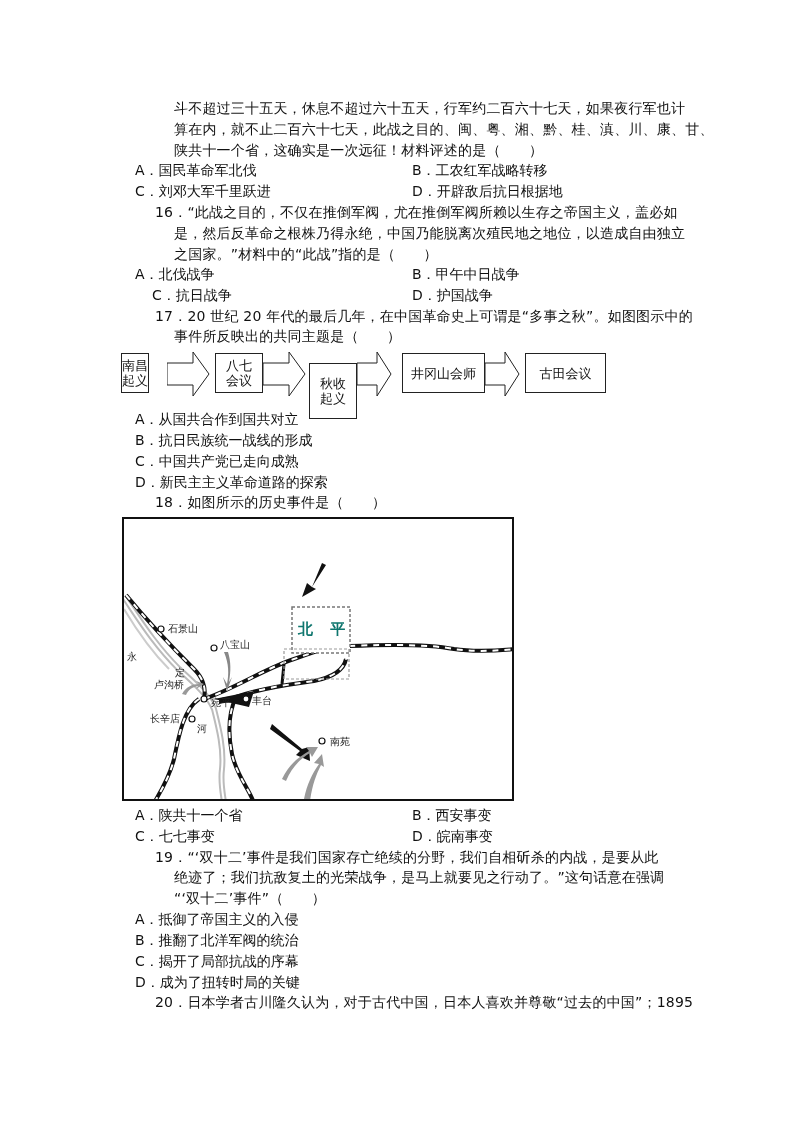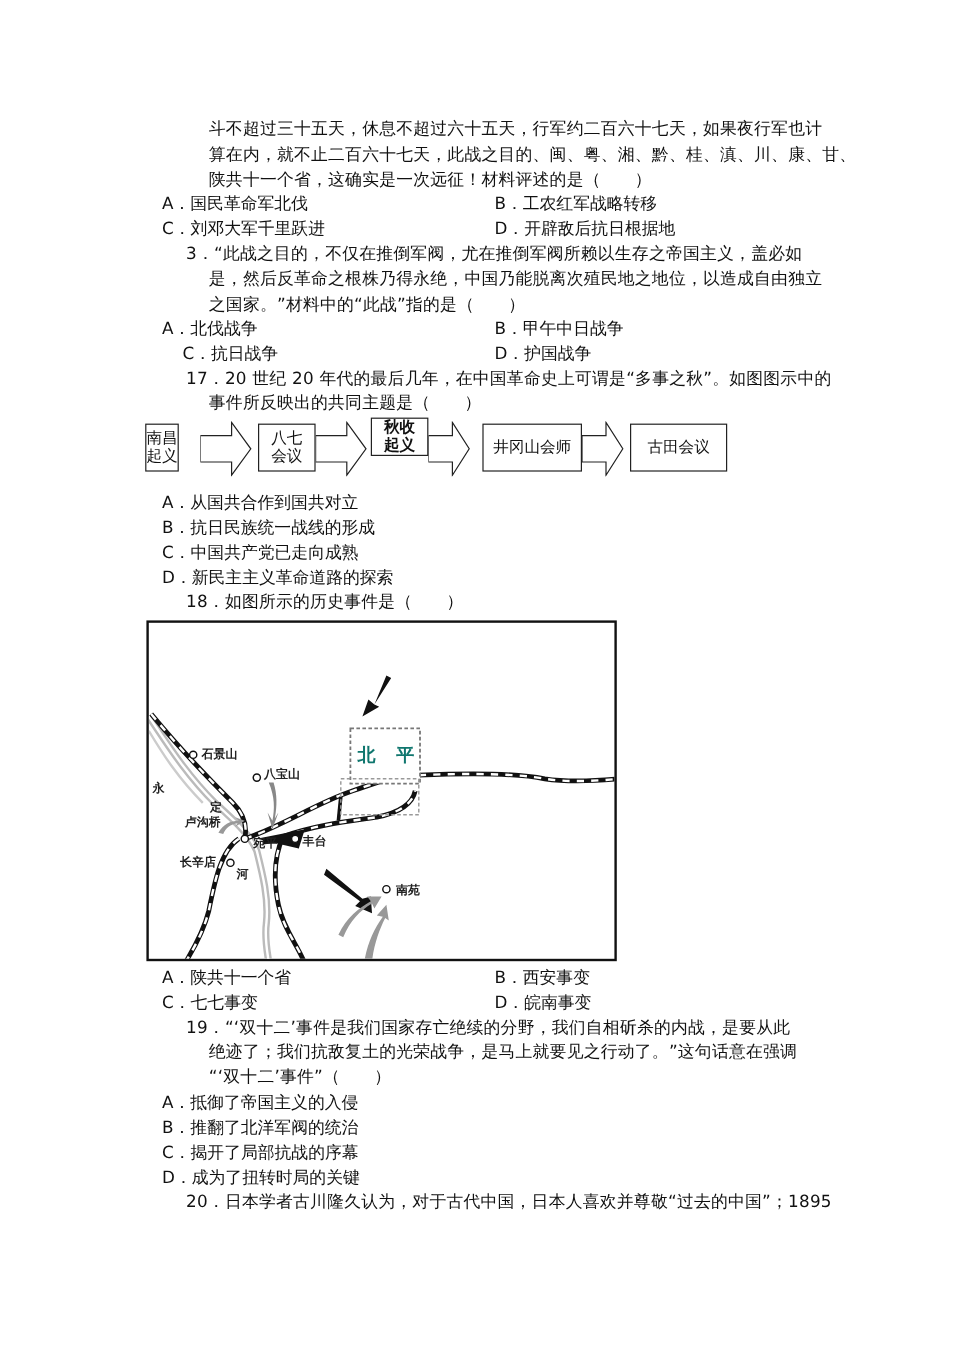--- a/index.html
+++ b/index.html
@@ -11,40 +11,40 @@
     .ln { position: absolute; white-space: nowrap; line-height: 20px; font-size: 14px; letter-spacing: 0.2px; }
     .opt { position: absolute; white-space: nowrap; line-height: 20px; font-size: 14px; }
     .flow-box {
       position: absolute; border: 1px solid #222; background: #fff;
       display: flex; align-items: center; justify-content: center; text-align: center;
       font-size: 13px; line-height: 15px; box-sizing: border-box;
     }
     .flow-arrow { position: absolute; }
     .map { position: absolute; left: 122px; top: 517px; width: 392px; height: 284px; border: 2px solid #111; box-sizing: border-box; background: #fff; overflow: hidden; }
     .map svg { position: absolute; left: 0; top: 0; }
-    .map-label { position: absolute; font-family: "DejaVu Serif", "Liberation Serif", serif; font-size: 10px; font-weight: bold; color: #222; white-space: nowrap; }
+    .map-label { position: absolute; font-family: "DejaVu Serif", "Liberation Serif", serif; font-size: 10px; font-weight: normal; color: #222; white-space: nowrap; }
     .beiping { position: absolute; font-size: 15px; font-weight: bold; letter-spacing: 6px; color: #0f766e; }
     .legend { position: absolute; right: 3px; bottom: 3px; width: 130px; height: 40px; border: 1.5px solid #111; background: #fff; }
     .legend-text { position: absolute; left: 55px; font-size: 7px; font-family: "DejaVu Serif", serif; font-weight: bold; color: #333; white-space: nowrap; }
   </style>
 </head>
 <body>
 
 <div>
   <div class="ln" style="left:174px; top:98px;">斗不超过三十五天，休息不超过六十五天，行军约二百六十七天，如果夜行军也计</div>
   <div class="ln" style="left:174px; top:119px;">算在内，就不止二百六十七天，此战之目的、闽、粤、湘、黔、桂、滇、川、康、甘、</div>
   <div class="ln" style="left:174px; top:140px;">陕共十一个省，这确实是一次远征！材料评述的是（　　）</div>
   <div class="opt" style="left:135px; top:160px;">A．国民革命军北伐</div>
   <div class="opt" style="left:412px; top:160px;">B．工农红军战略转移</div>
   <div class="opt" style="left:135px; top:181px;">C．刘邓大军千里跃进</div>
   <div class="opt" style="left:412px; top:181px;">D．开辟敌后抗日根据地</div>
 </div>
 
 <div>
-  <div class="ln" style="left:155px; top:202px;">3．“此战之目的，不仅在推倒军阀，尤在推倒军阀所赖以生存之帝国主义，盖必如</div>
+  <div class="ln" style="left:155px; top:202px;">16．“此战之目的，不仅在推倒军阀，尤在推倒军阀所赖以生存之帝国主义，盖必如</div>
   <div class="ln" style="left:174px; top:223px;">是，然后反革命之根株乃得永绝，中国乃能脱离次殖民地之地位，以造成自由独立</div>
   <div class="ln" style="left:174px; top:244px;">之国家。”材料中的“此战”指的是（　　）</div>
   <div class="opt" style="left:135px; top:264px;">A．北伐战争</div>
   <div class="opt" style="left:412px; top:264px;">B．甲午中日战争</div>
   <div class="opt" style="left:135px; top:285px;margin-left:17px;">C．抗日战争</div>
   <div class="opt" style="left:412px; top:285px;">D．护国战争</div>
 </div>
 
 <div>
   <div class="ln" style="left:155px; top:306px;">17．20 世纪 20 年代的最后几年，在中国革命史上可谓是“多事之秋”。如图图示中的</div>
@@ -62,21 +62,21 @@
     </svg>
     <div class="flow-box" style="left:215px; top:353px; width:48px; height:40px;">
       <div>
           <div>八七</div>
           <div>会议</div>
         </div>
     </div>
     <svg class="flow-arrow" style="left:263px; top:351px;" width="44" height="46">
       <polygon points="0,12 26,12 26,1 42,23 26,45 26,34 0,34" fill="#fff" stroke="#222" stroke-width="1"></polygon>
     </svg>
-    <div class="flow-box" style="left:309px; top:348px; width:48px; height:32px;font-weight:bold;">
+    <div class="flow-box" style="left:309px; top:363px; width:48px; height:56px;">
       <div>
           <div>秋收</div>
           <div>起义</div>
         </div>
     </div>
     <svg class="flow-arrow" style="left:357px; top:351px;" width="36" height="46">
       <polygon points="0,12 20,12 20,1 34,23 20,45 20,34 0,34" fill="#fff" stroke="#222" stroke-width="1"></polygon>
     </svg>
     <div class="flow-box" style="left:402px; top:353px; width:83px; height:40px;">
       <div>井冈山会师</div>

